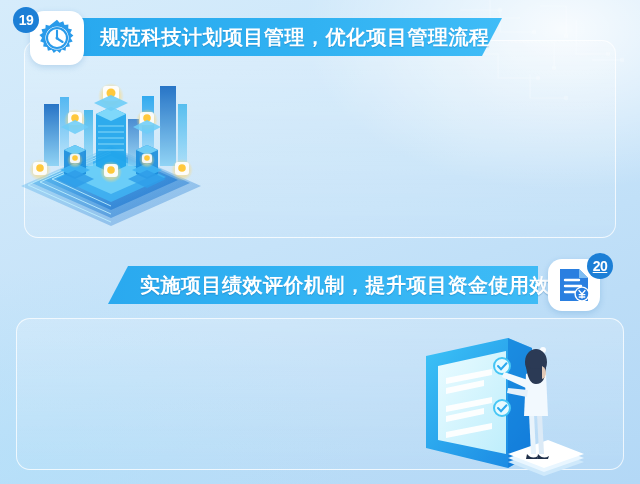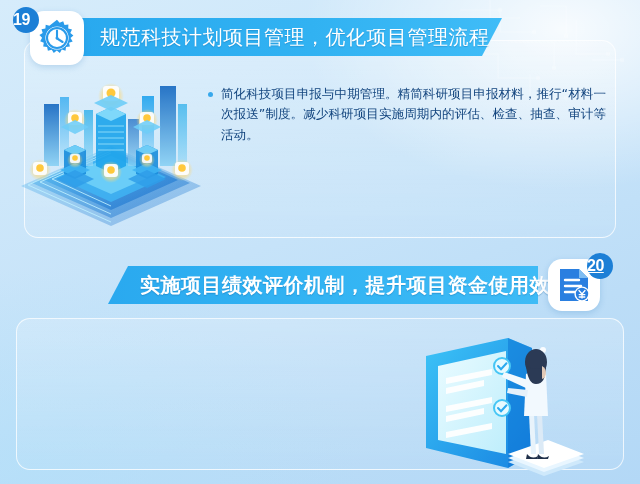--- a/index.html
+++ b/index.html
@@ -55,21 +55,21 @@
     background: linear-gradient(90deg, #29a9ef 0%, #31b2f2 55%, #3fbcf7 100%);
     clip-path: polygon(0 0, 424px 0, 404px 38px, 0 38px);
     box-shadow: 0 2px 5px rgba(26,130,200,0.28);
   }
   .banner1 .title {
     position: absolute;
     left: 22px; top: 0;
     height: 38px;
     line-height: 38px;
     font-size: 20px;
-    font-weight: normal;
+    font-weight: bold;
     color: #ffffff;
     letter-spacing: 0.5px;
     white-space: nowrap;
     text-shadow: 0 1px 1px rgba(14,96,160,0.35);
   }
 
   
   .tile1 {
     position: absolute;
     left: 30px; top: 11px;
@@ -82,23 +82,23 @@
     position: absolute;
     left: 7px; top: 7px;
     width: 40px; height: 40px;
   }
   .badge {
     position: absolute;
     width: 26px; height: 26px;
     border-radius: 50%;
     background: #1c7fd6;
     color: #ffffff;
-    font-size: 16px;
+    font-size: 14px;
     font-weight: bold;
-    text-align: left;
+    text-align: center;
     line-height: 26px;
     letter-spacing: -0.5px;
   }
   .badge19 { left: 13px; top: 7px; }
 
   
   .city {
     position: absolute;
     left: 16px; top: 74px;
     width: 190px; height: 162px;
@@ -352,21 +352,20 @@
       <rect x="54" y="80" width="10" height="9" rx="2" fill="#ffffff" opacity="0.88"></rect>
       <circle cx="59" cy="84" r="2.8" fill="#ffc83c"></circle>
 
       <circle cx="131" cy="86" r="8" fill="url(#glowg)" opacity="0.5"></circle>
       <rect x="126" y="80" width="10" height="9" rx="2" fill="#ffffff" opacity="0.88"></rect>
       <circle cx="131" cy="84" r="2.8" fill="#ffc83c"></circle>
     </g>
   </svg>
 
   <div class="sec1-text">
-    <div class="bullet">简化科技项目申报与中期管理。精简科研项目申报材料，推行“材料一次报送”制度。减少科研项目实施周期内的评估、检查、抽查、审计等活动。</div>
   </div>
 
   <div class="banner2">
     <div class="bar"></div>
     <div class="title">实施项目绩效评价机制，提升项目资金使用效率</div>
   </div>
 
   <div class="tile2">
     <svg class="glyph" viewBox="0 0 34 36">
       <path d="M3 2 h19 l9 9 v23 h-28 z" fill="#2a7fe0"></path>

